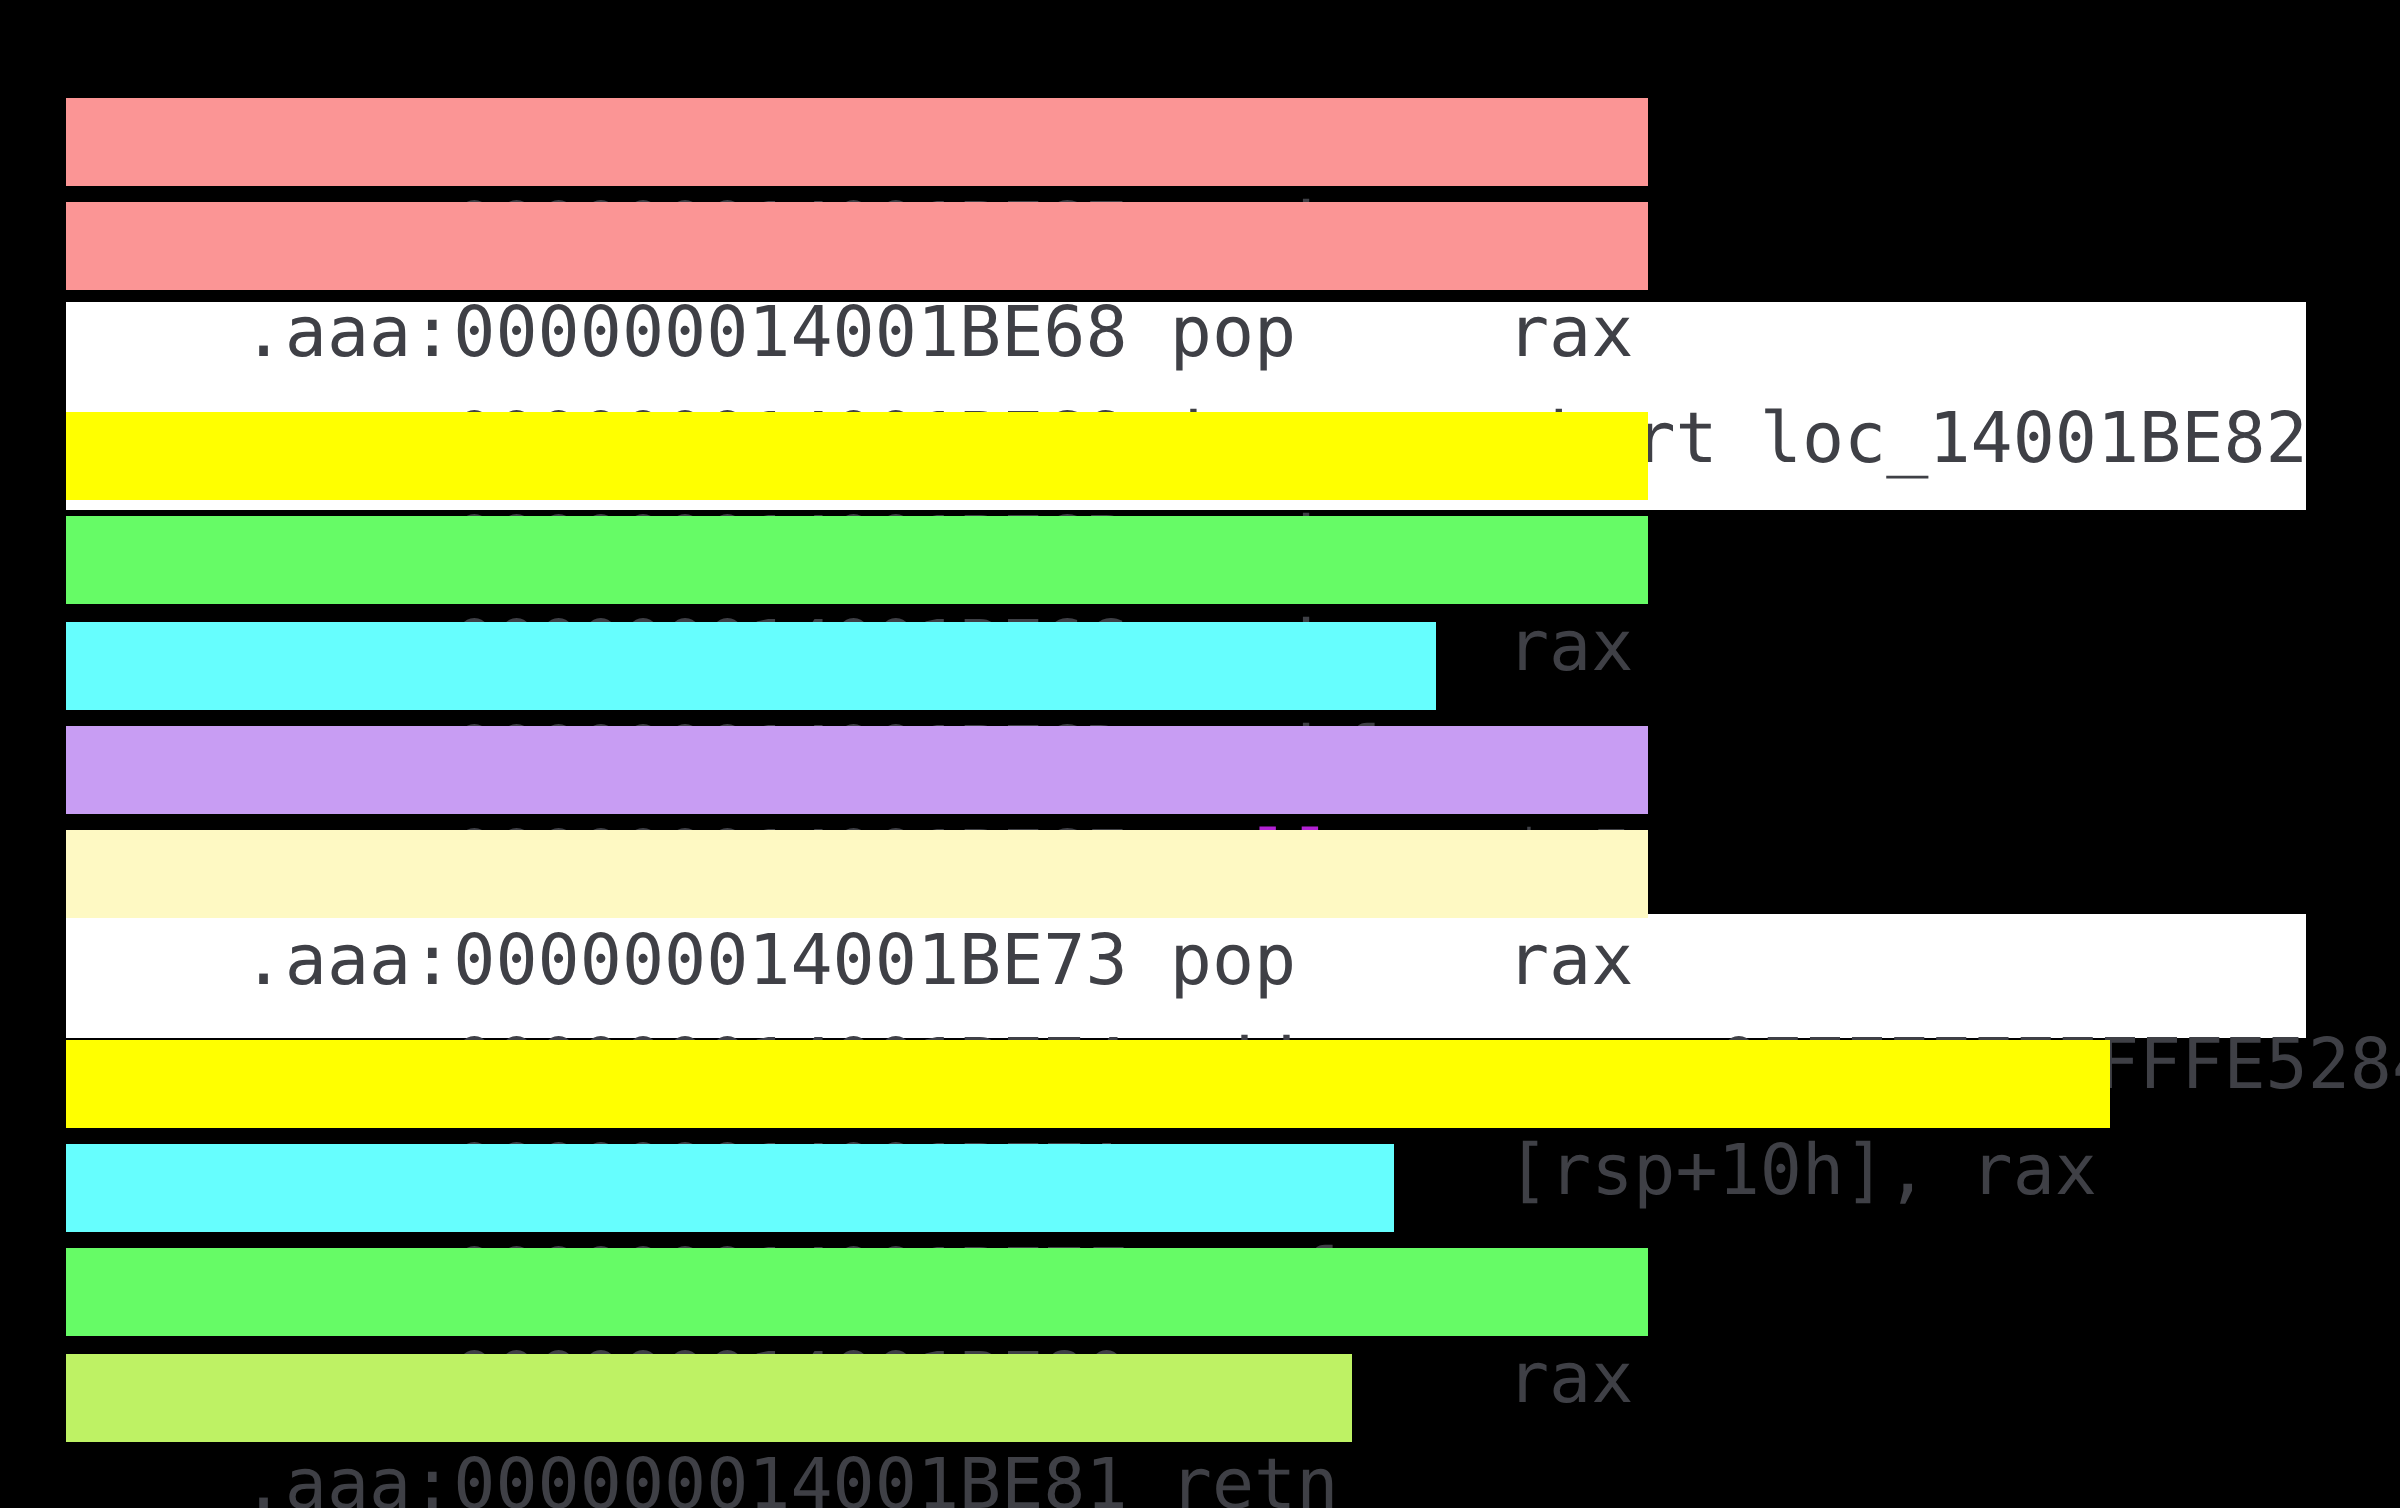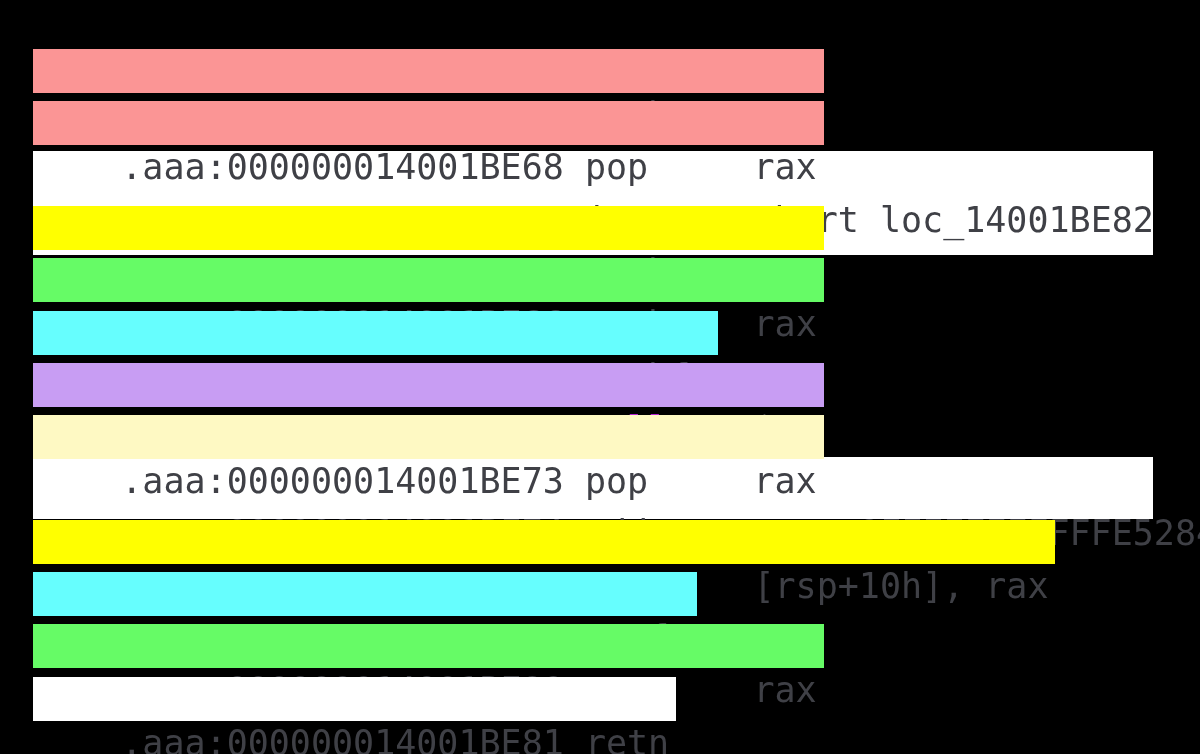--- a/index.html
+++ b/index.html
@@ -75,17 +75,17 @@
   </div>
       <div class="asm-line" style="top: 519.7px; background: rgb(255, 255, 0);">
     <span>.aaa:000000014001BE7A </span><span>mov</span><span>     </span><span>[rsp+10h], rax</span>
   </div>
       <div class="asm-line" style="top: 572px; background: rgb(102, 254, 254);">
     <span>.aaa:000000014001BE7F </span><span>popfq</span><span></span><span></span>
   </div>
       <div class="asm-line" style="top: 624.3px; background: rgb(102, 251, 102);">
     <span>.aaa:000000014001BE80 </span><span>pop</span><span>     </span><span>rax</span>
   </div>
-      <div class="asm-line" style="top: 676.6px; background: #ffffff;">
+      <div class="asm-line" style="top: 676.6px; background: #bef264;">
     <span>.aaa:000000014001BE81 </span><span>retn</span><span></span><span></span>
   </div>
     </div>
 </div>
 
 </body></html>

